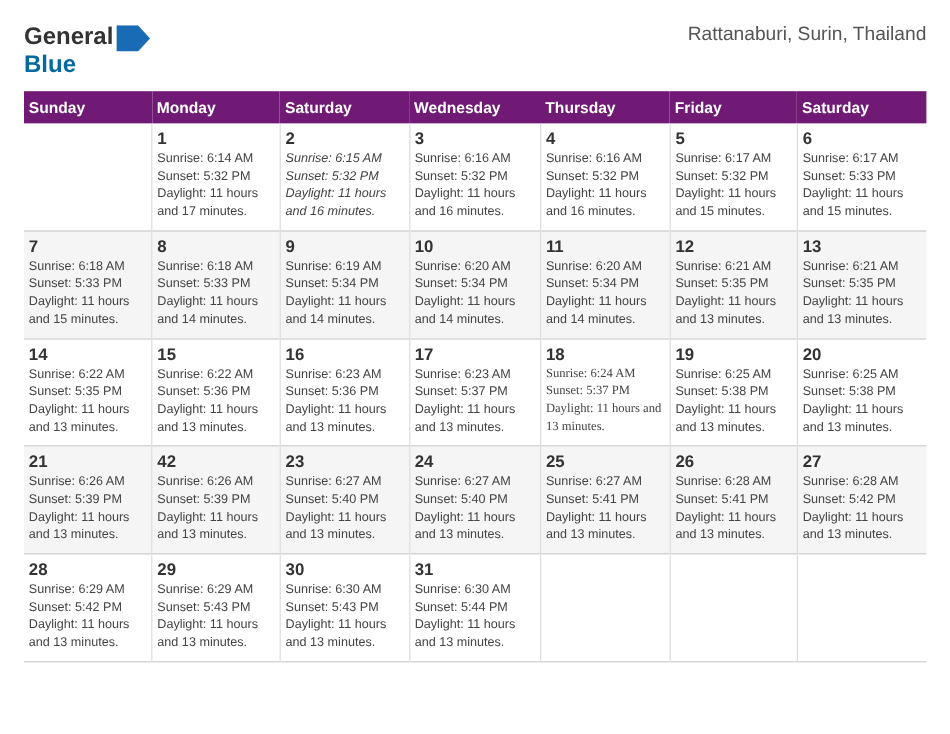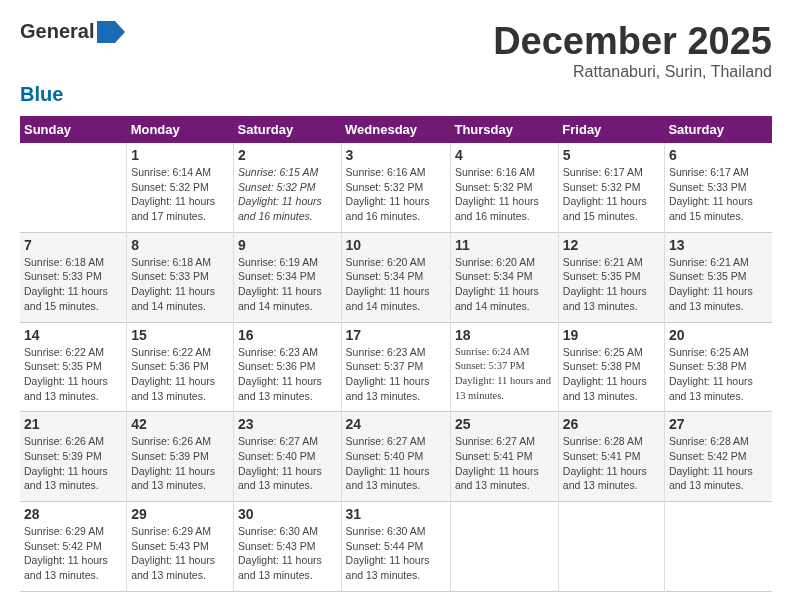--- a/index.html
+++ b/index.html
@@ -13,21 +13,20 @@
     .header {
       display: flex;
       justify-content: space-between;
       align-items: flex-start;
       margin-bottom: 10px;
     }
     .logo {
       display: flex;
       flex-direction: column;
       align-items: flex-start;
-      gap: 40px;
     }
     .logo-row {
       display: flex;
       align-items: center;
     }
     .title-block {
       text-align: right;
     }
     .month-title {
       font-size: 38px;
@@ -94,21 +93,20 @@
       <span style="font-size:20px;font-weight:bold;color:#333;">General</span>
       <svg width="28" height="22" viewBox="0 0 28 22" style="margin-left:3px;">
         <polygon points="0,0 18,0 28,11 18,22 0,22" fill="#1a6bb5"></polygon>
       </svg>
     </div>
     <div>
       <span style="font-size:20px;font-weight:bold;color:#0369a1;">Blue</span>
     </div>
   </div>
   <div class="title-block">
-    <div class="month-title">December 2025</div>
     <div class="location-title">Rattanaburi, Surin, Thailand</div>
   </div>
 </div>
 
 <table>
   <thead>
     <tr>
     <th>Sunday</th>
         <th>Monday</th>
         <th>Saturday</th>

